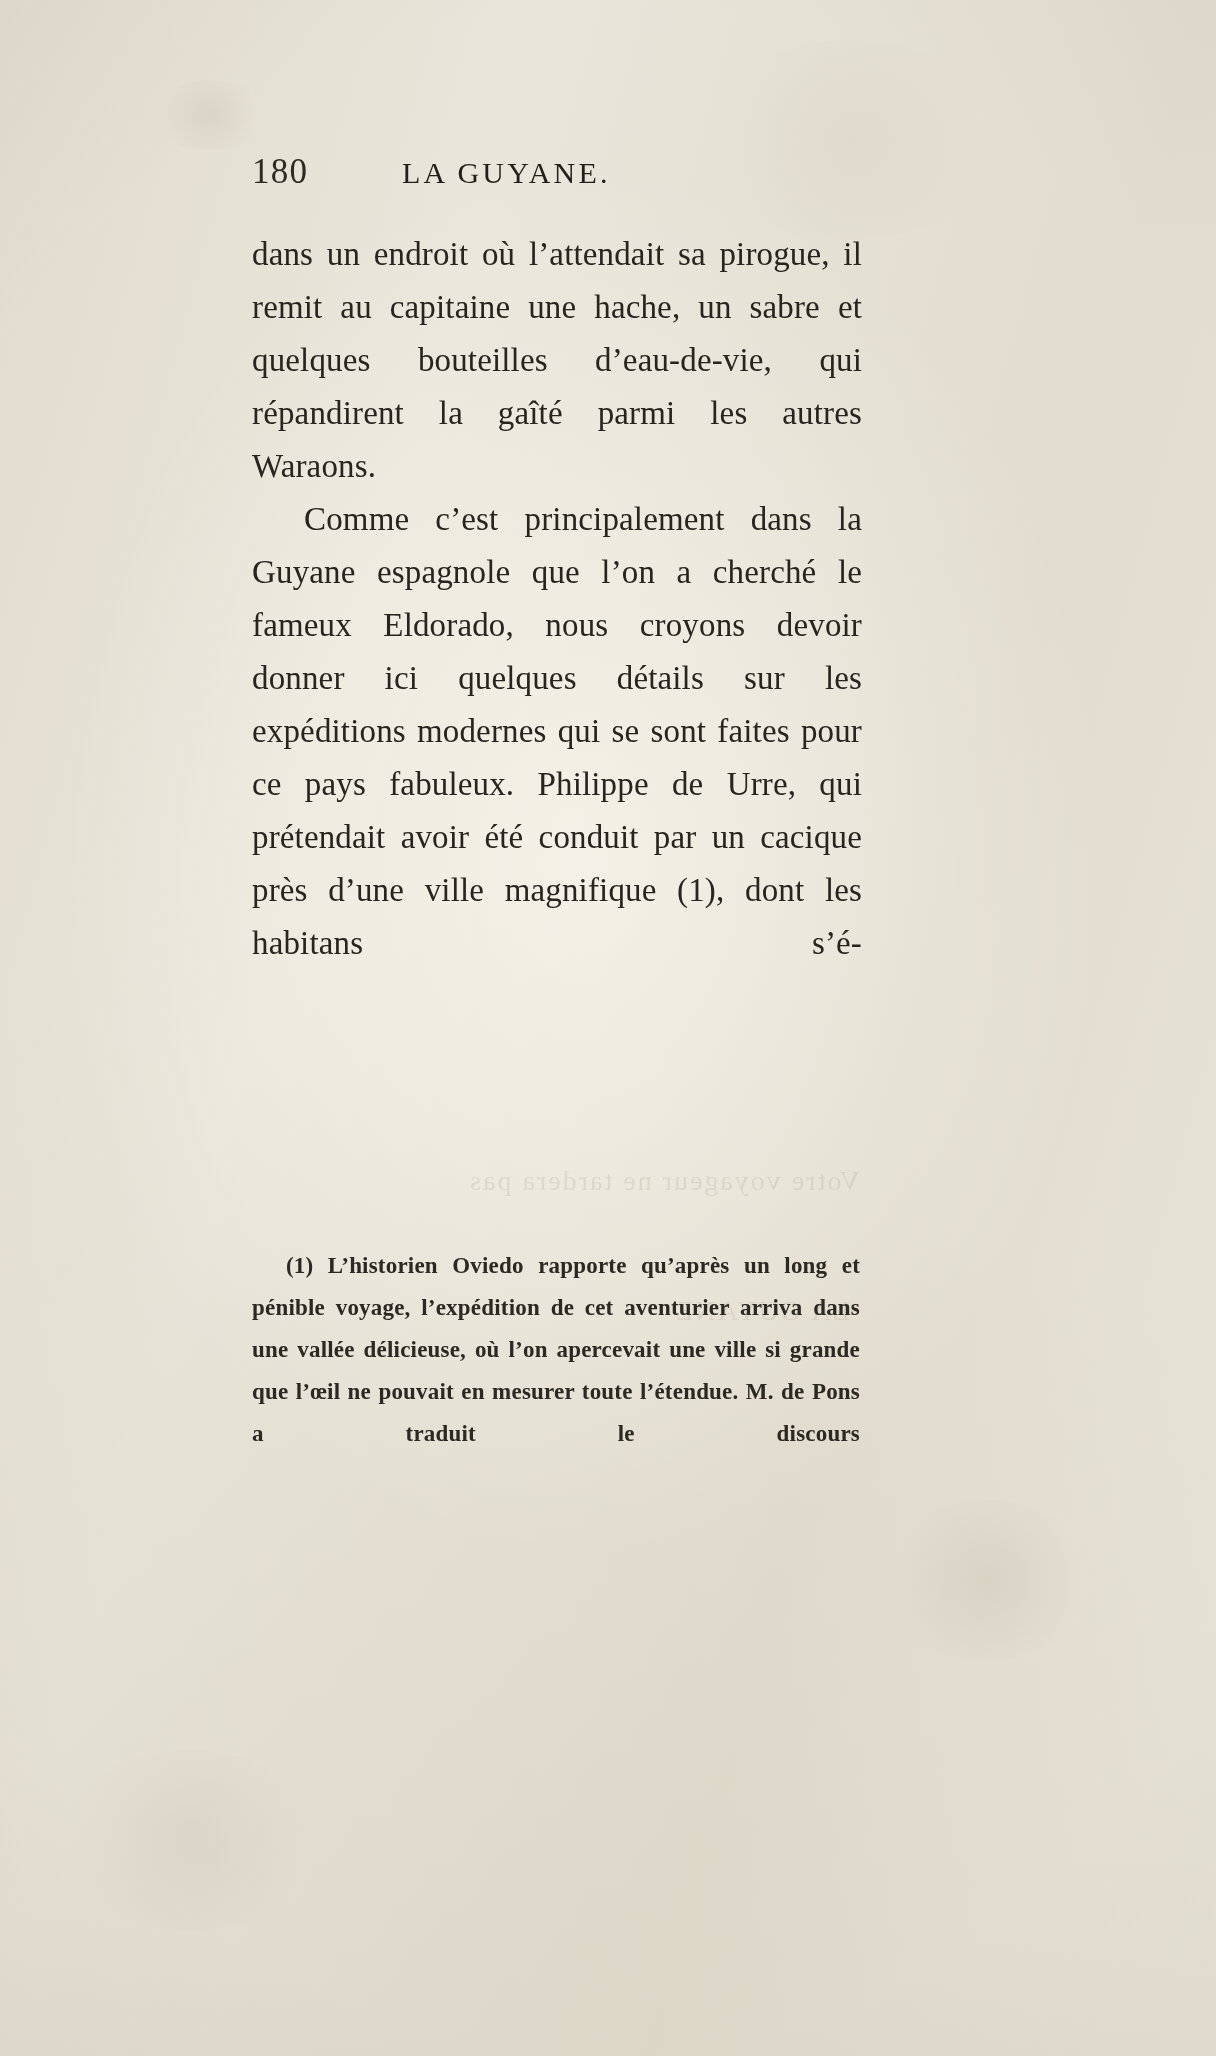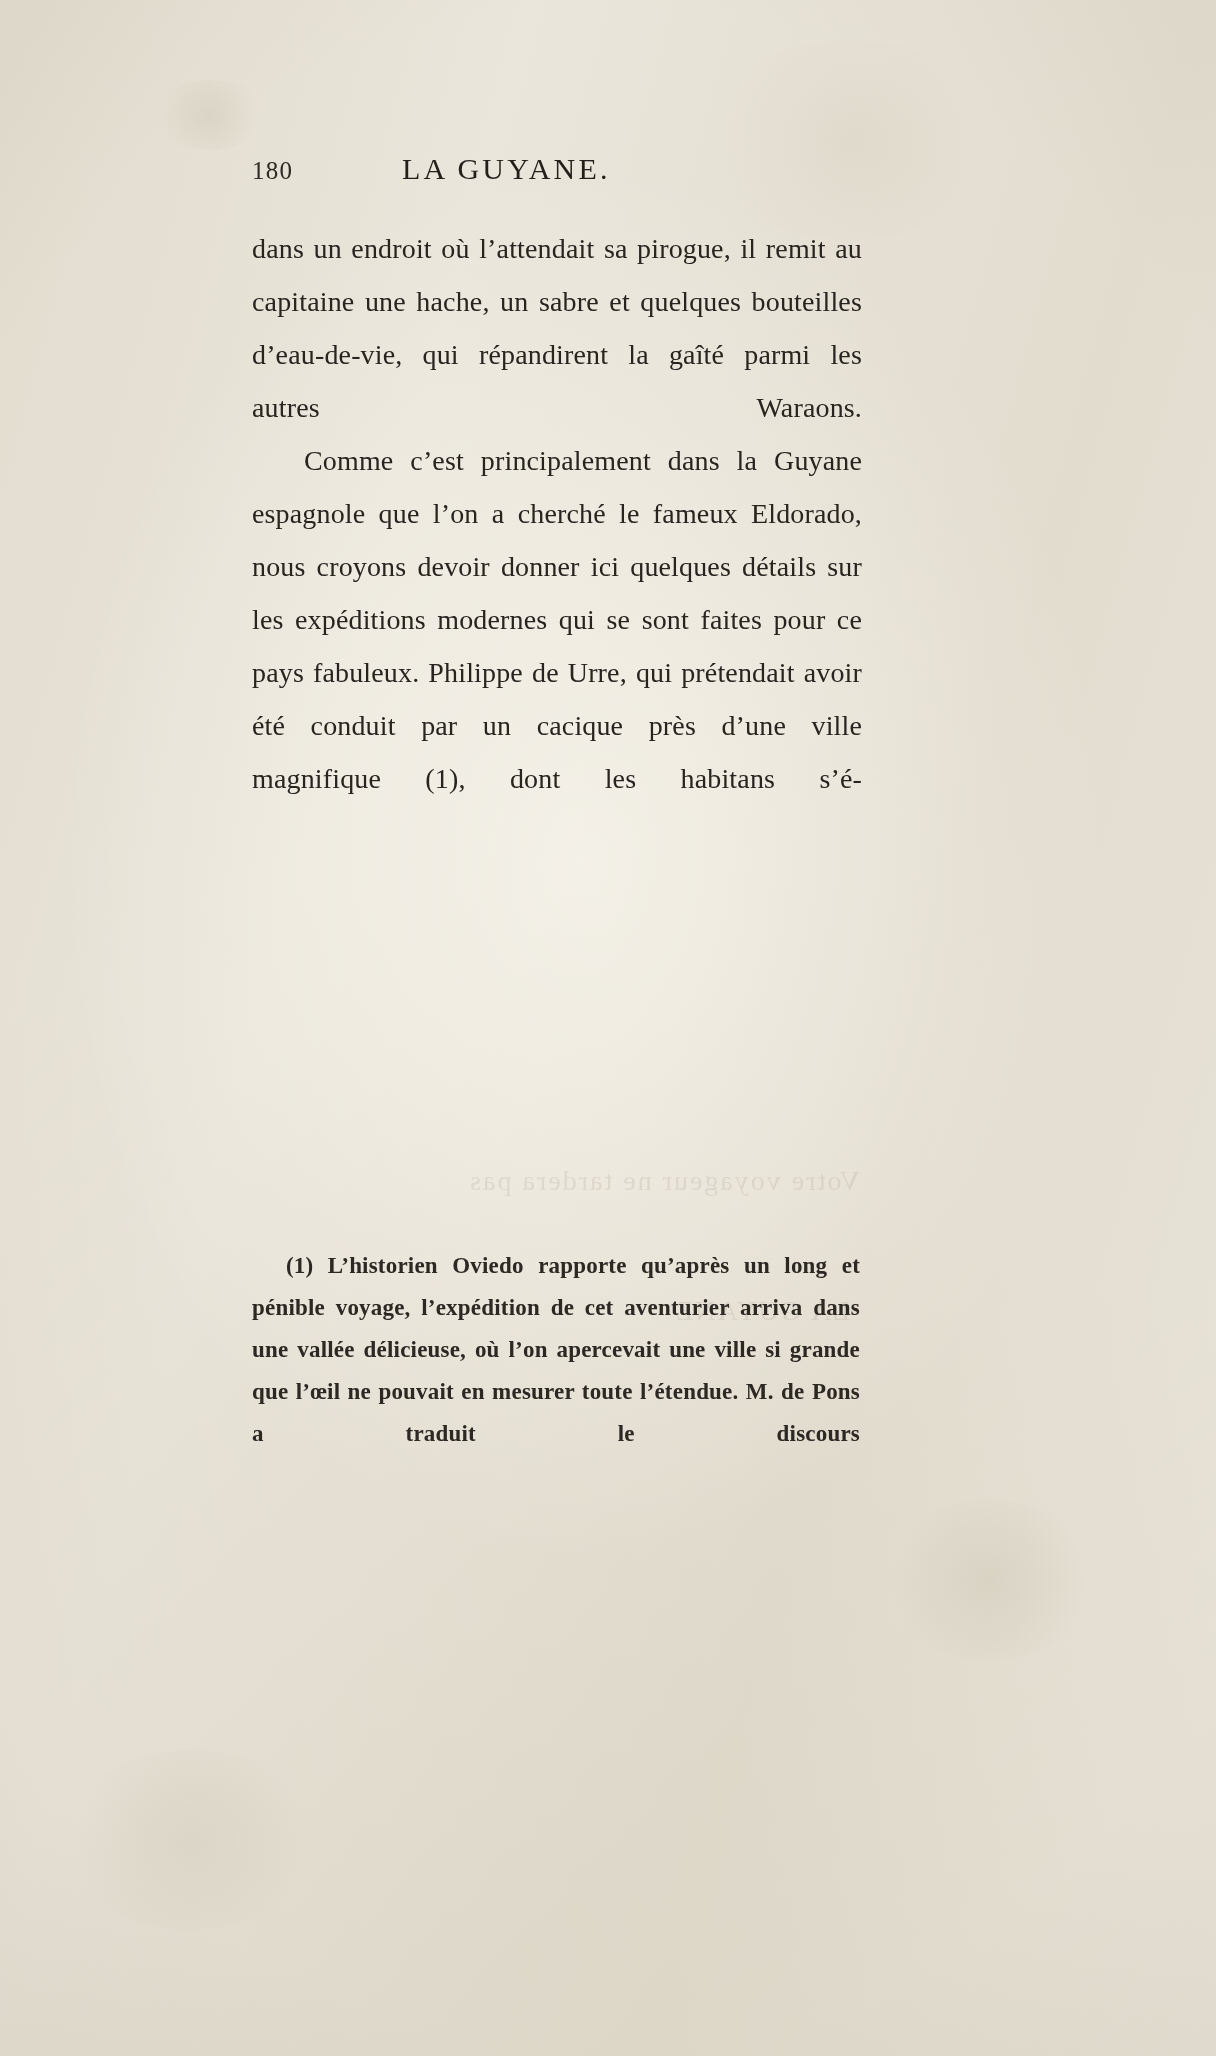--- a/index.html
+++ b/index.html
@@ -42,35 +42,35 @@
     left: 252px;
     top: 152px;
     width: 610px;
   }
   .head-row {
     display: flex;
     align-items: baseline;
     margin-bottom: 36px;
   }
   .folio {
-    font-size: 25px;
+    font-size: 35px;
     letter-spacing: 1.2px;
     color: #2e2a24;
     width: 150px;
   }
   .running-title {
     font-size: 30px;
     letter-spacing: 3.2px;
     font-weight: 400;
     color: #231f1a;
     white-space: nowrap;
   }
   p.body {
     margin: 0 0 0 0;
-    font-size: 28px;
+    font-size: 33px;
     line-height: 53px;
     text-align: justify;
     text-align-last: justify;
     color: #282420;
     letter-spacing: 0.15px;
     word-spacing: 1px;
   }
   p.body + p.body {
     margin-top: 0px;
   }

